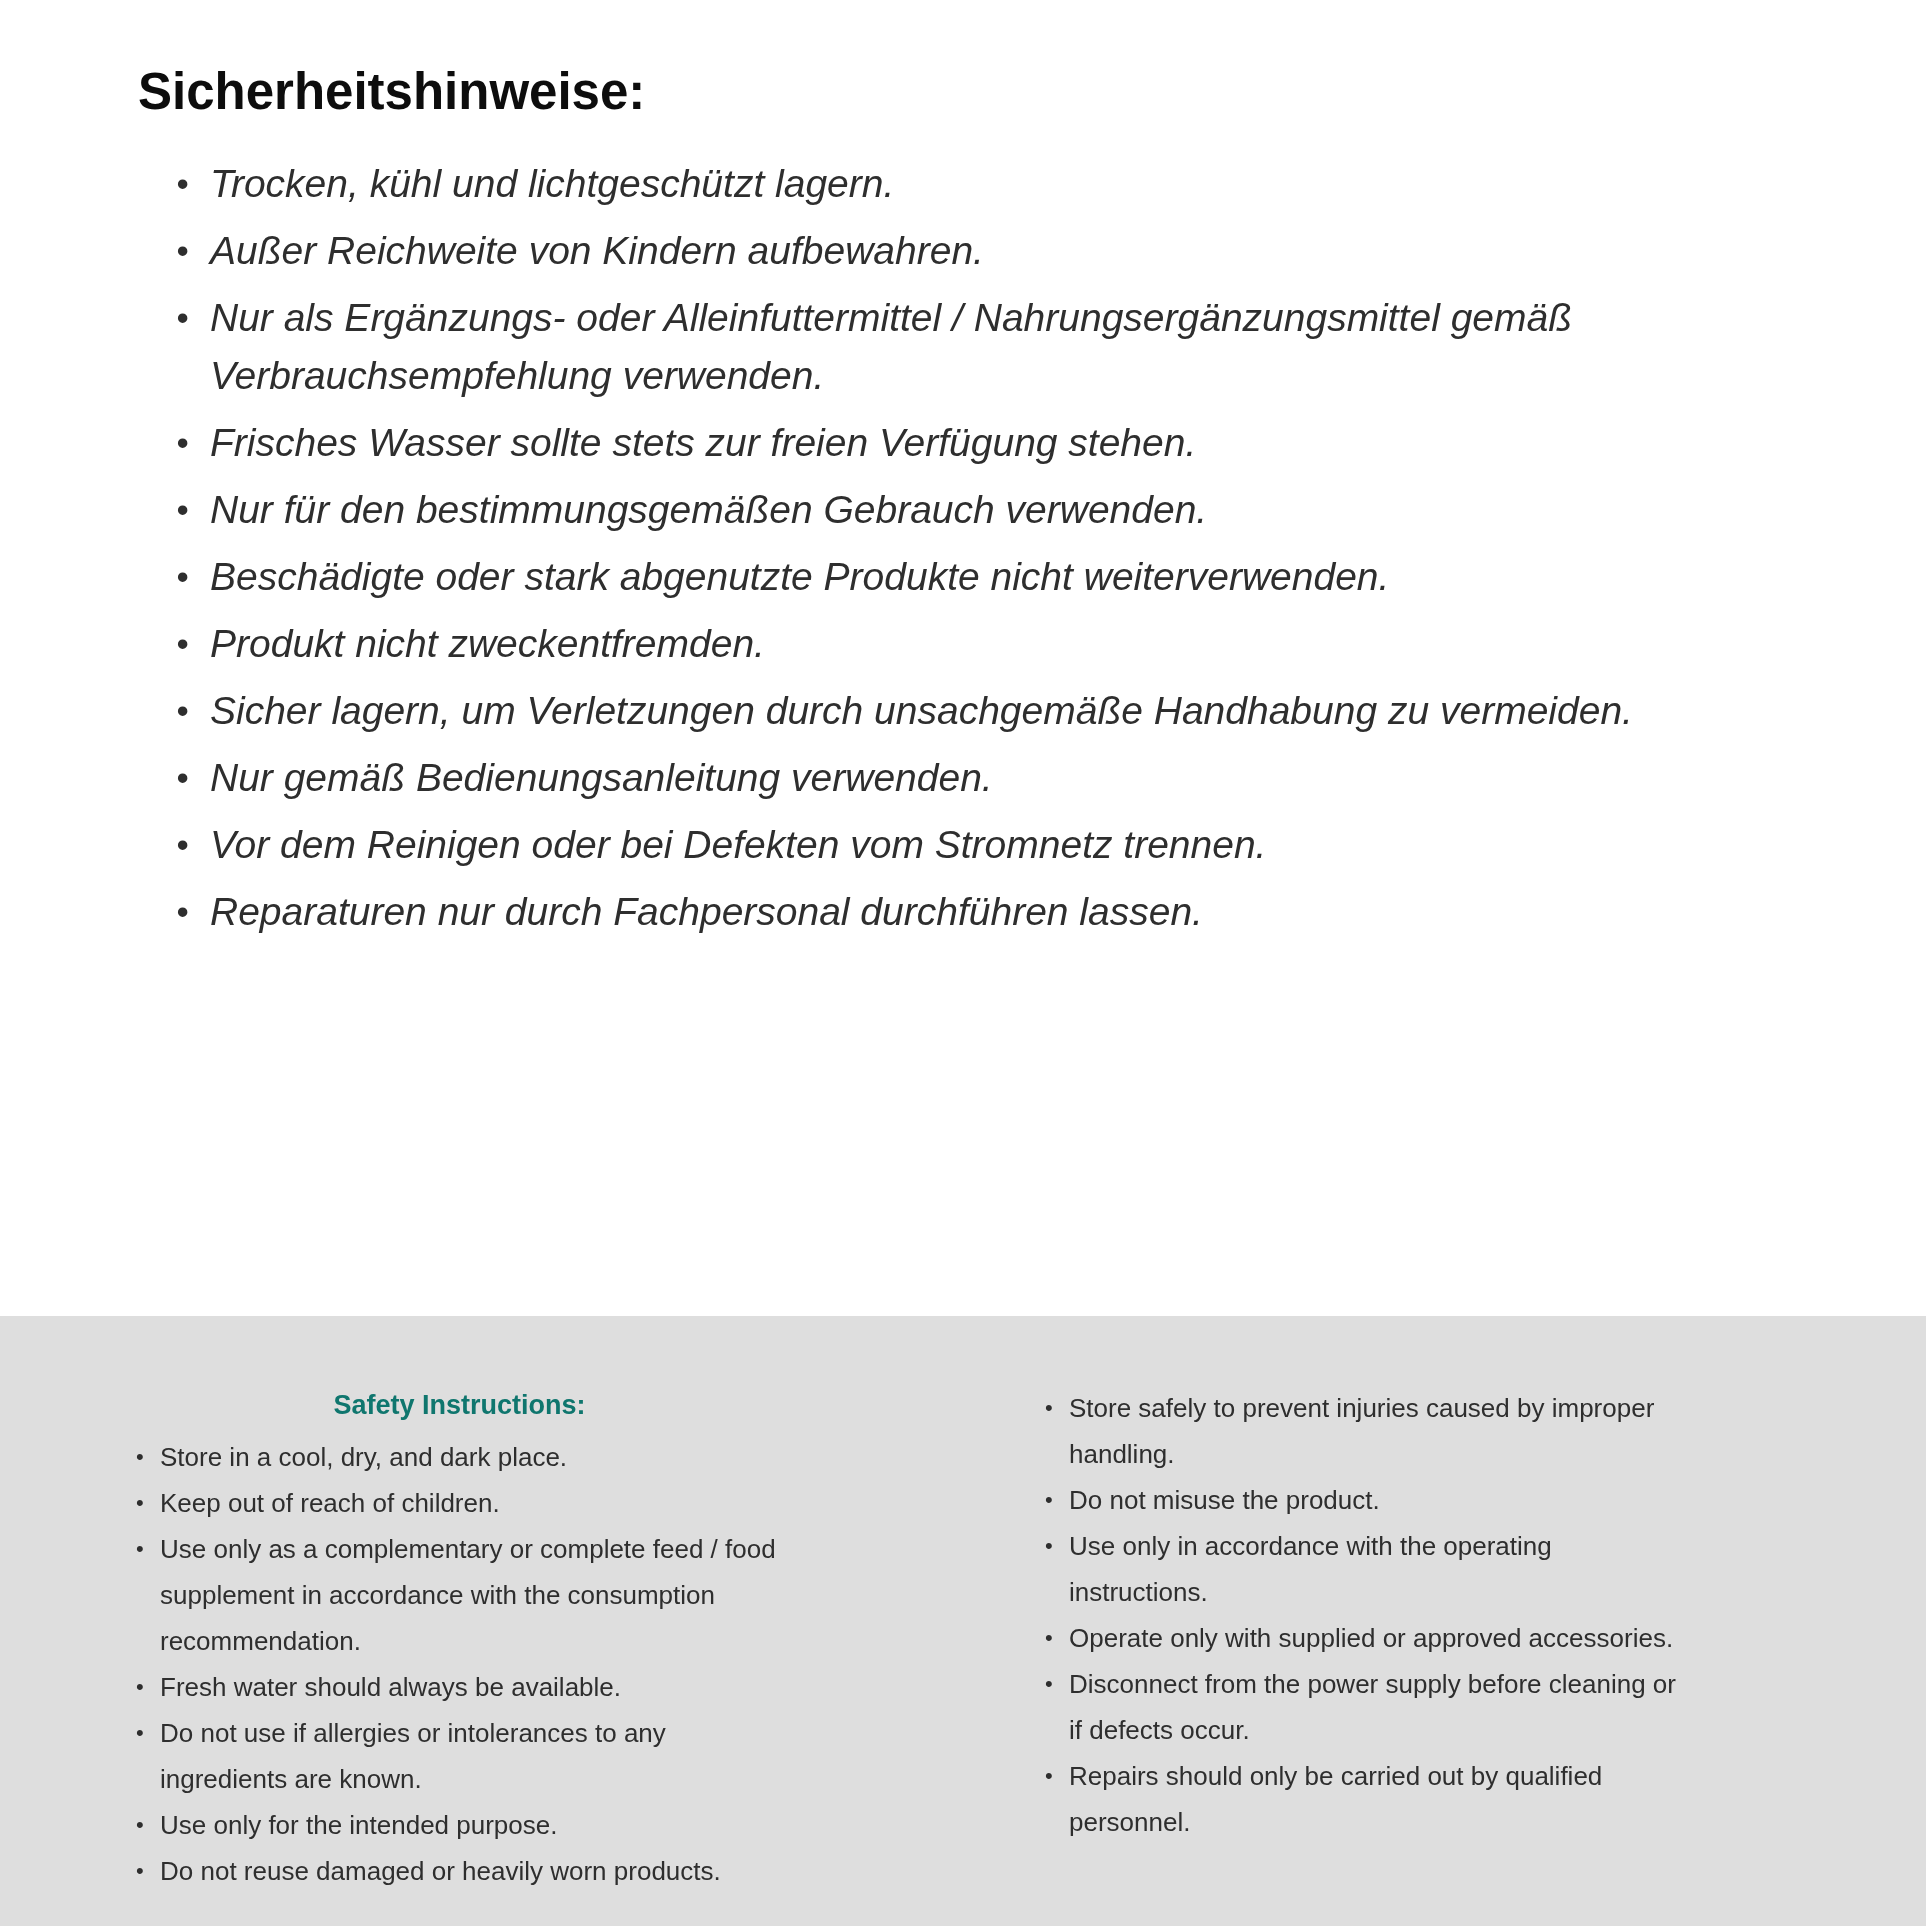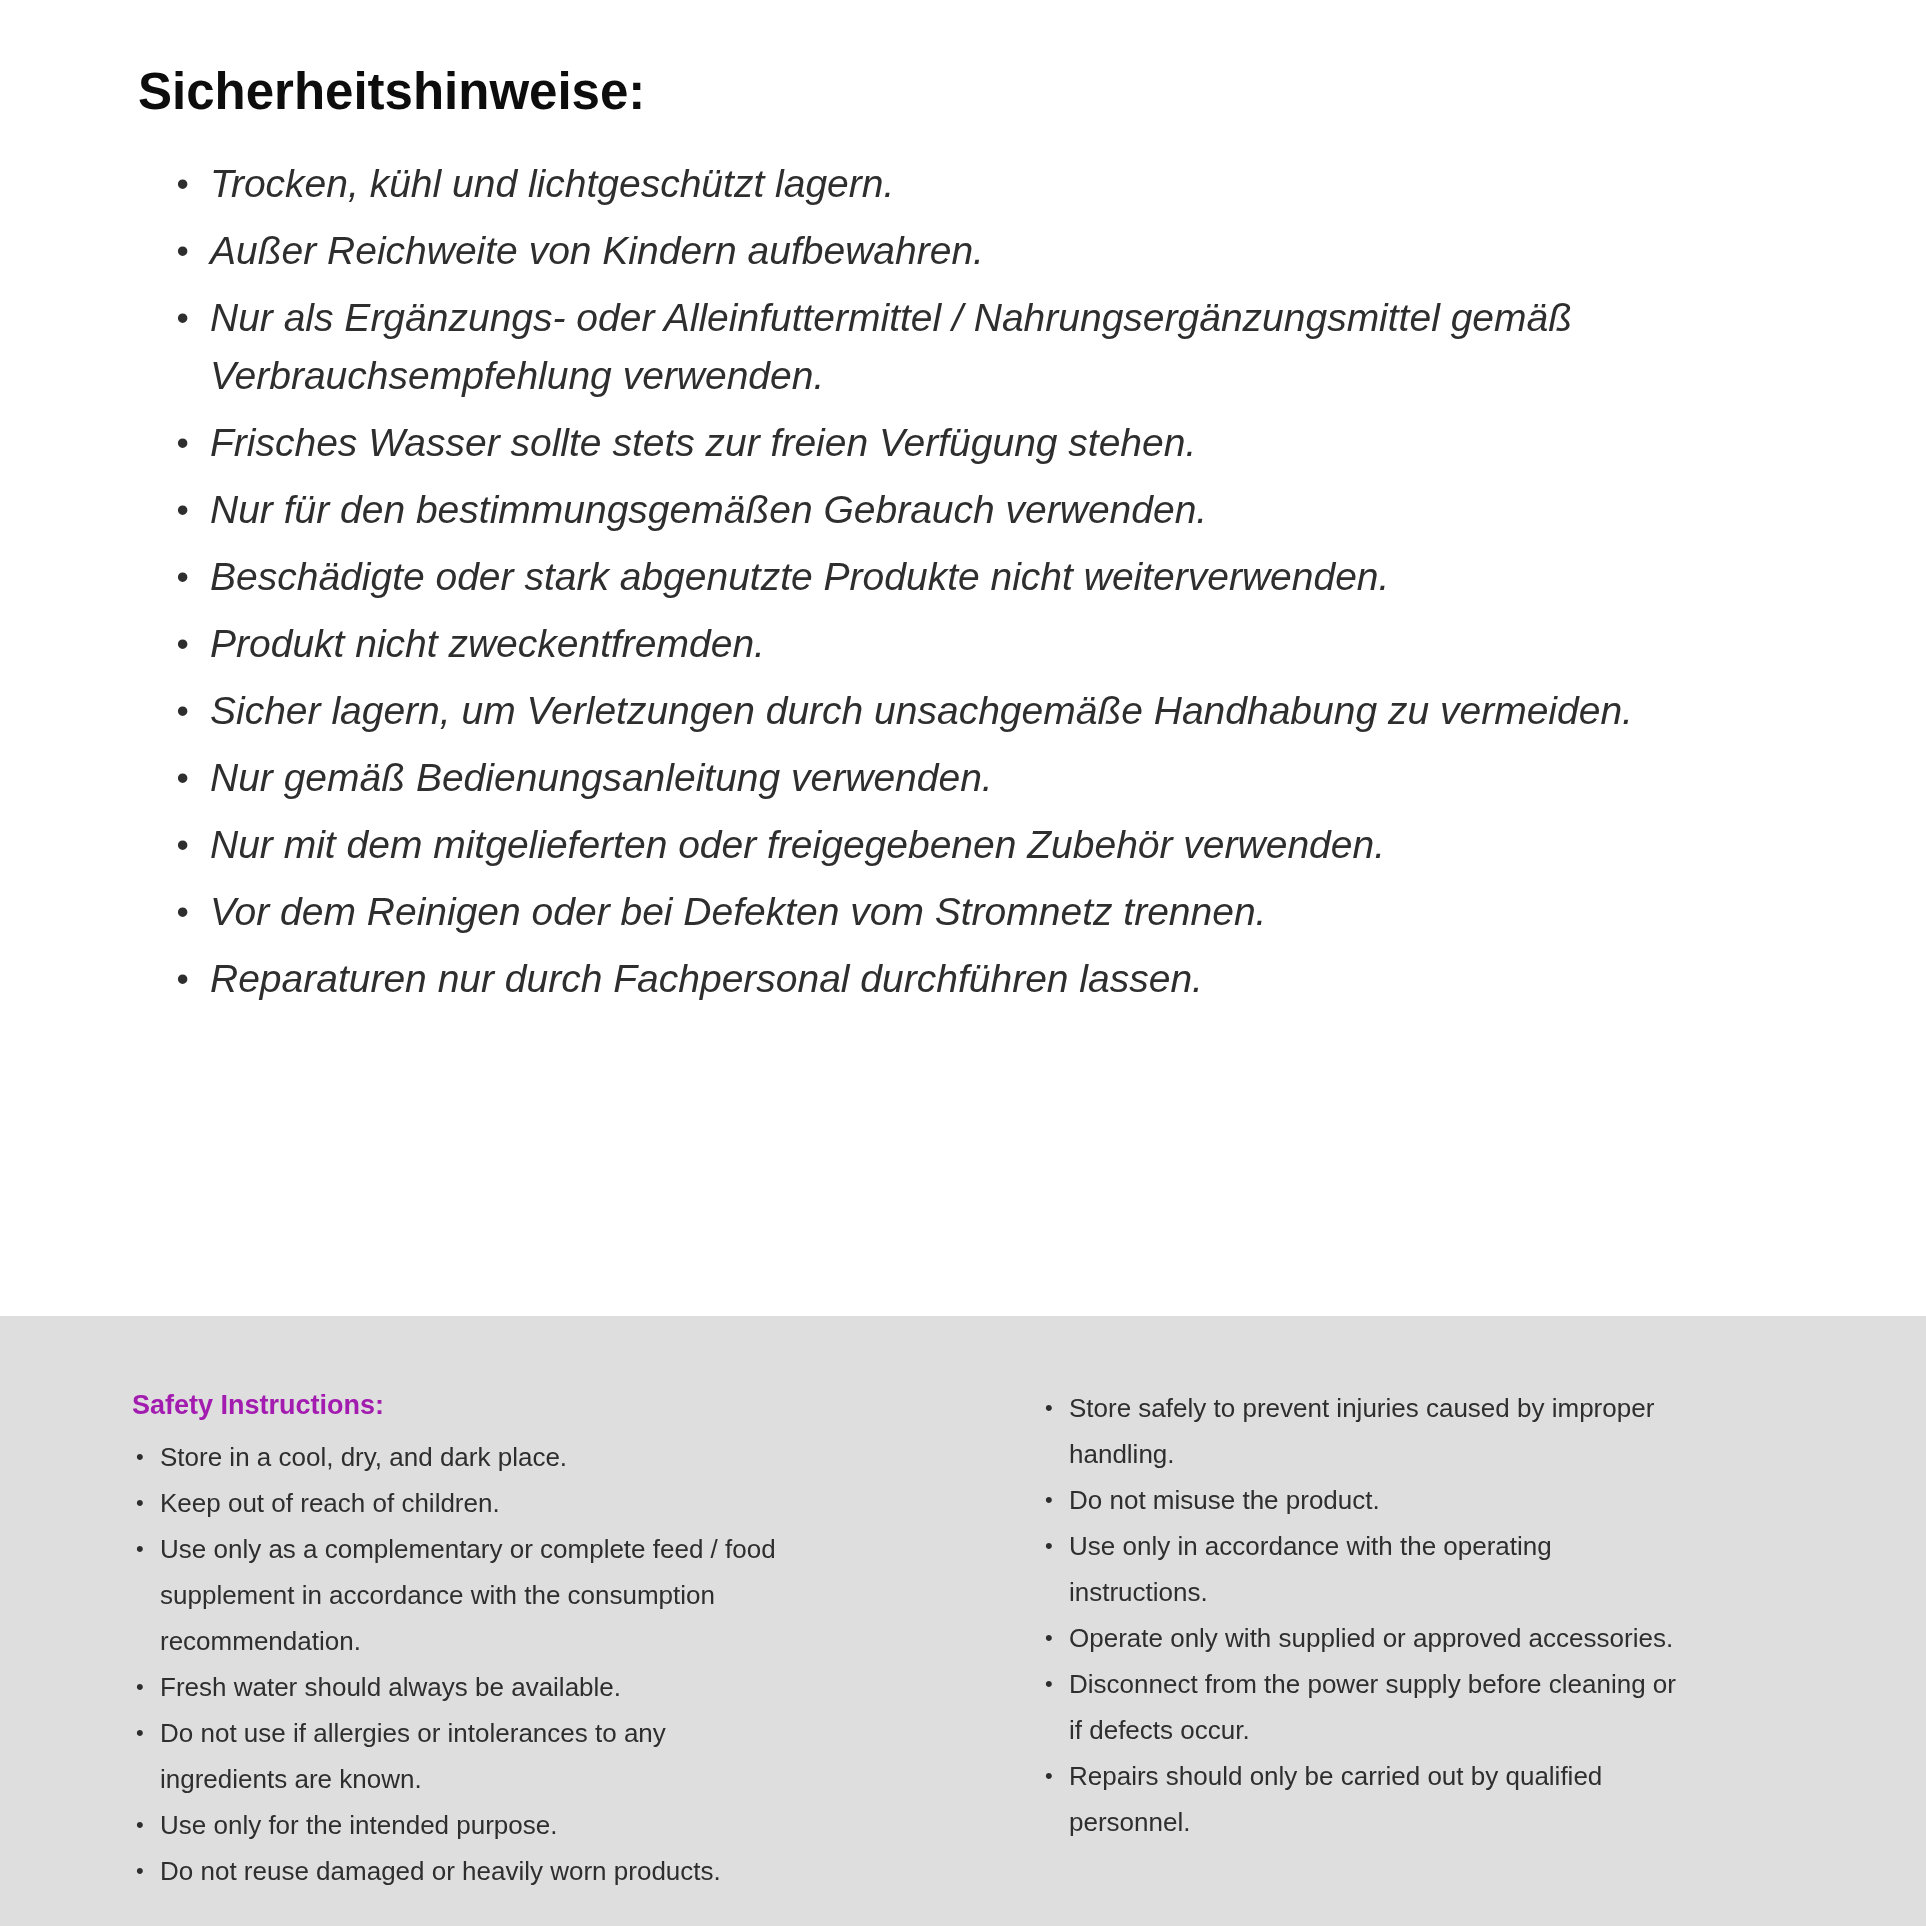--- a/index.html
+++ b/index.html
@@ -65,23 +65,24 @@
     display: flex;
     align-items: flex-start;
     padding: 69px 83px 0 132px;
     gap: 254px;
   }
   .col-left  { width: 655px; flex: 0 0 auto; }
   .col-right { width: 648px; flex: 0 0 auto; }
   .english-heading {
     font-size: 27px;
     font-weight: 700;
-    color: #a21caf;
+    color: #0f766e;
     margin: 0 0 9px 0;
     line-height: 40px;
+    text-align: center;
   }
   .english-list {
     list-style: none;
     margin: 0;
     padding: 0;
   }
   .english-list li {
     position: relative;
     padding-left: 28px;
     font-size: 26px;
@@ -105,21 +106,20 @@
   <ul class="german-list">
     <li>Trocken, kühl und lichtgeschützt lagern.</li>
     <li>Außer Reichweite von Kindern aufbewahren.</li>
     <li>Nur als Ergänzungs- oder Alleinfuttermittel / Nahrungsergänzungsmittel gemäß Verbrauchsempfehlung verwenden.</li>
     <li>Frisches Wasser sollte stets zur freien Verfügung stehen.</li>
     <li>Nur für den bestimmungsgemäßen Gebrauch verwenden.</li>
     <li>Beschädigte oder stark abgenutzte Produkte nicht weiterverwenden.</li>
     <li>Produkt nicht zweckentfremden.</li>
     <li>Sicher lagern, um Verletzungen durch unsachgemäße Handhabung zu vermeiden.</li>
     <li>Nur gemäß Bedienungsanleitung verwenden.</li>
-    <li>Nur mit dem mitgelieferten oder freigegebenen Zubehör verwenden.</li>
     <li>Vor dem Reinigen oder bei Defekten vom Stromnetz trennen.</li>
     <li>Reparaturen nur durch Fachpersonal durchführen lassen.</li>
   </ul>
 </section>
 
 <section class="english-panel">
   <div class="panel-inner">
 
     <div class="col-left">
       <h2 class="english-heading">Safety Instructions:</h2>

